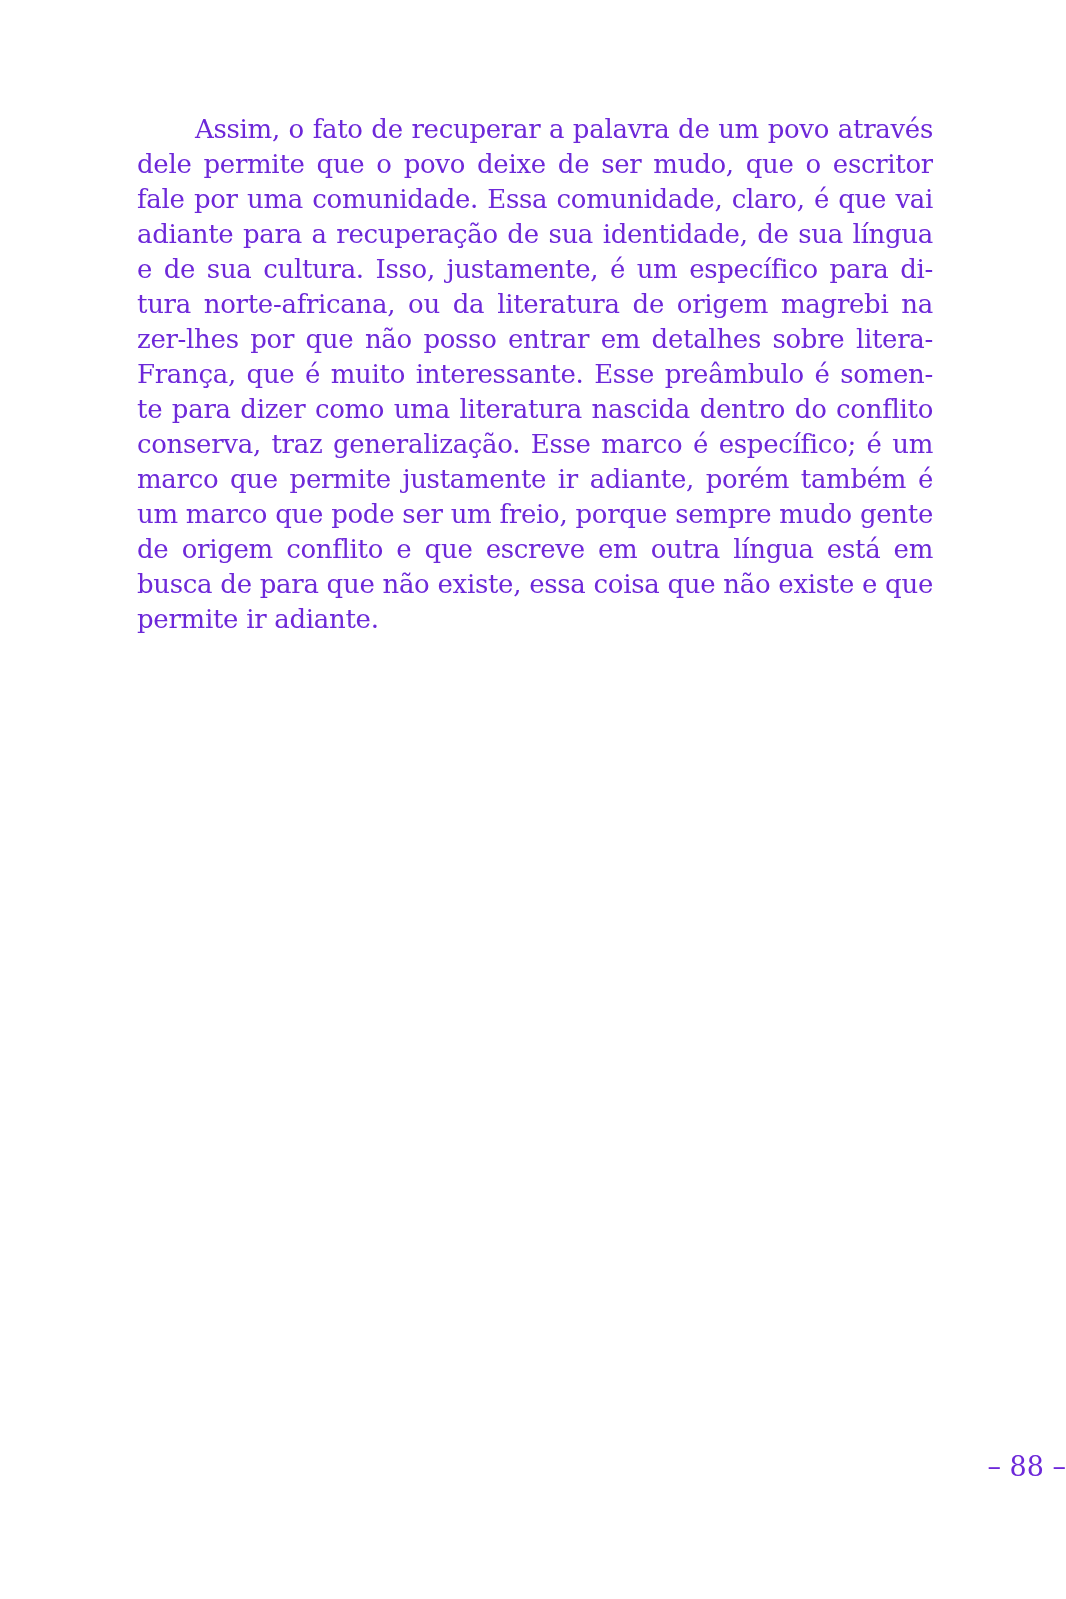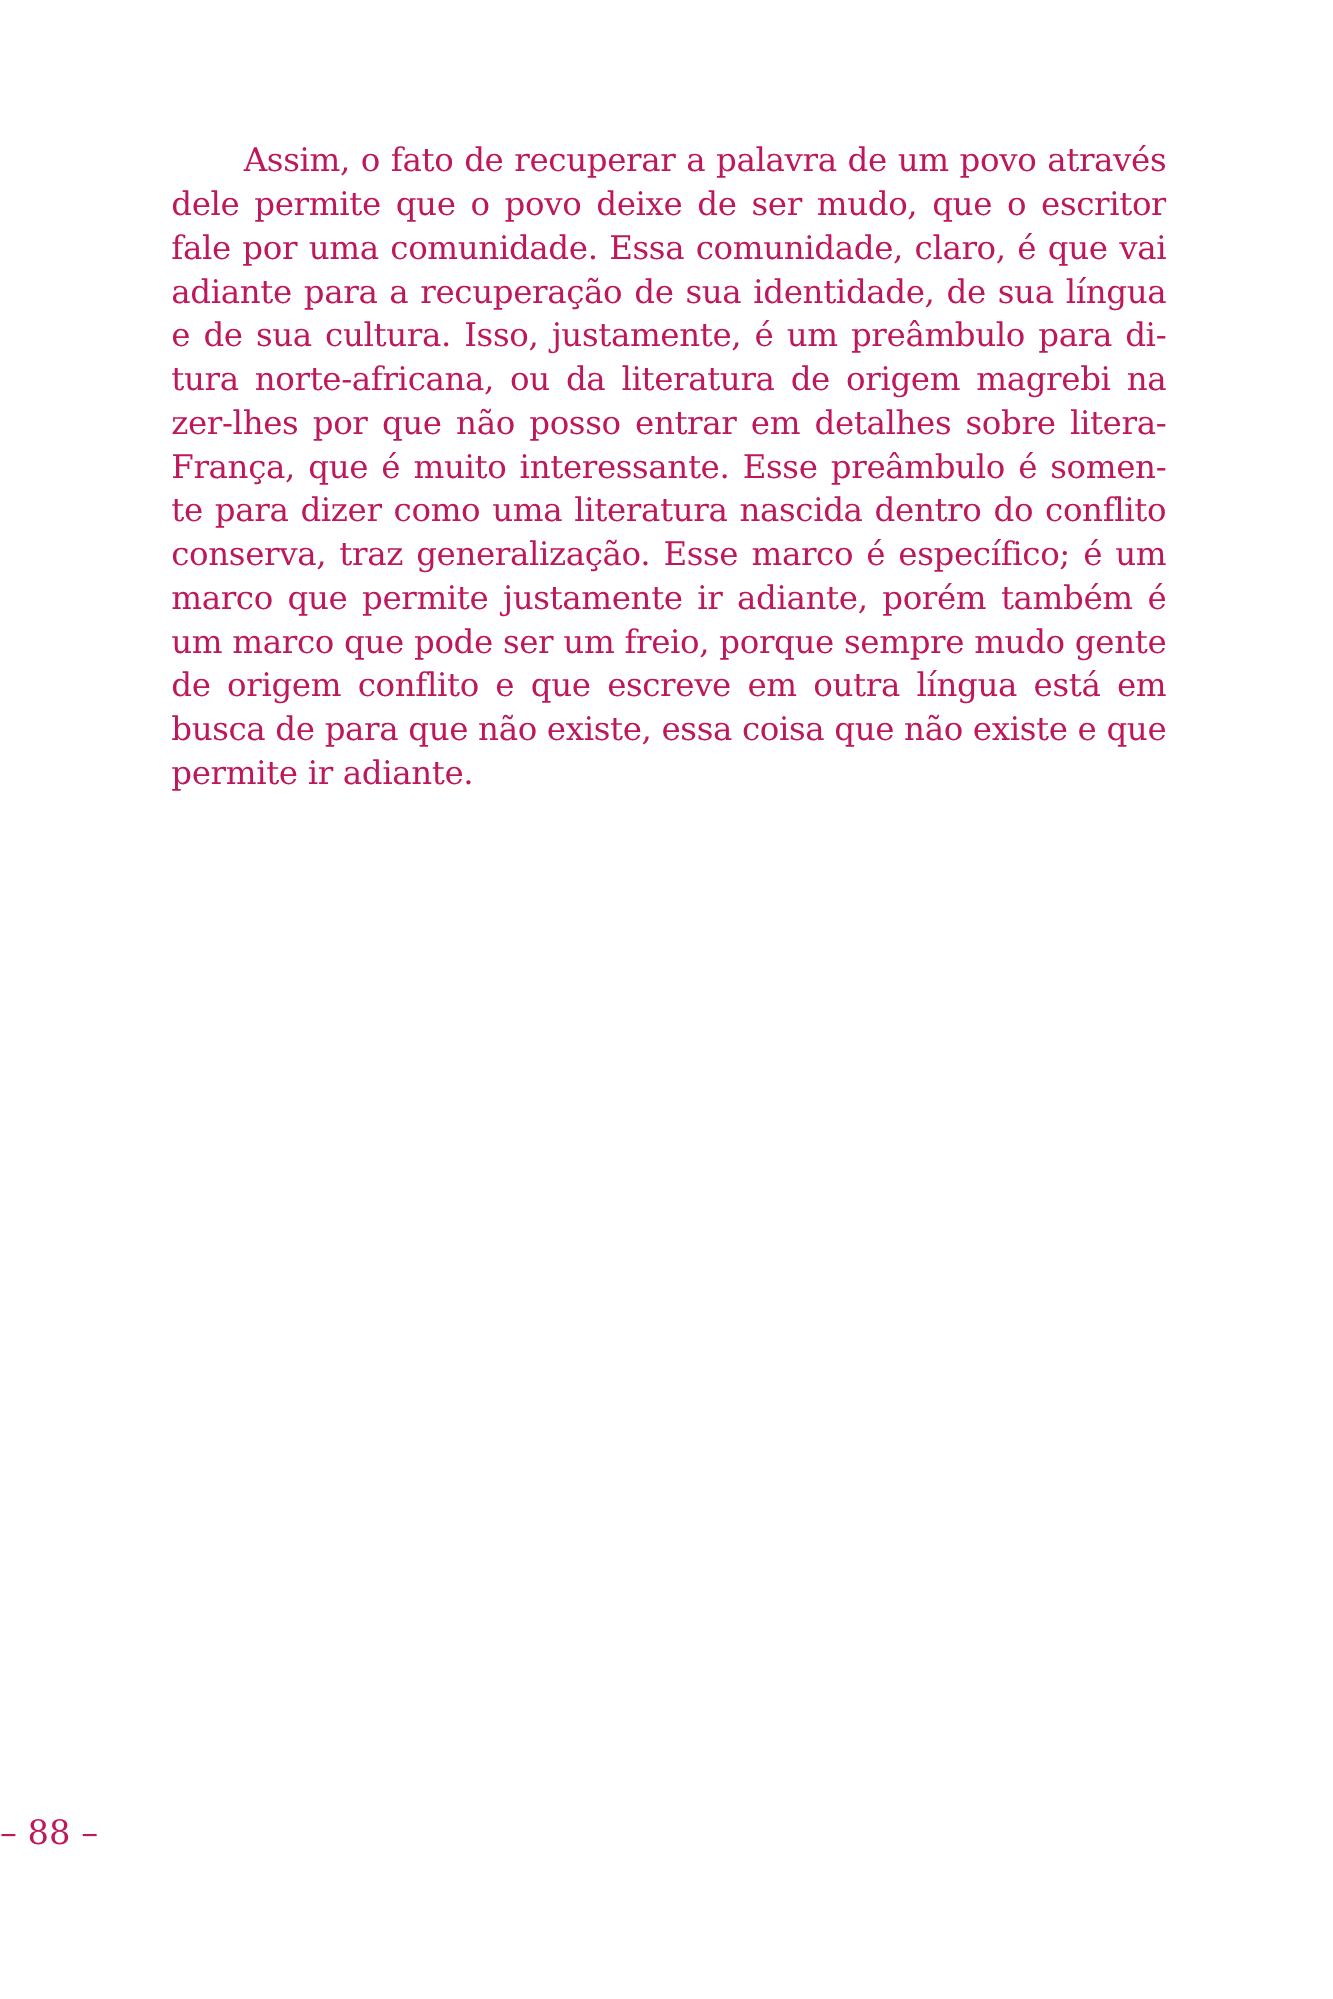--- a/index.html
+++ b/index.html
@@ -6,21 +6,21 @@
     margin: 0;
     padding: 0;
     background: #ffffff;
   }
   .page {
     position: relative;
     width: 1066px;
     height: 1599px;
     background: #ffffff;
     font-family: "DejaVu Serif", serif;
-    color: #be185d;
+    color: #6d28d9;
     overflow: hidden;
   }
   .text-block {
     position: absolute;
     left: 137px;
     top: 112px;
     width: 796px;
     font-size: 26px;
     line-height: 35px;
     letter-spacing: -0.3px;
@@ -36,36 +36,36 @@
   }
   .line.last {
     text-align: center;
     text-align-last: left;
   }
   .folio {
     position: absolute;
     top: 1448px;
     left: 0;
     width: 100%;
-    text-align: left;
+    text-align: right;
     font-size: 27px;
     line-height: 38px;
     letter-spacing: 0;
   }
 </style>
 </head>
 <body>
 
 <div class="page">
   <div class="text-block">
       <div class="line first">Assim, o fato de recuperar a palavra de um povo através</div>
       <div class="line">dele permite que o povo deixe de ser mudo, que o escritor</div>
       <div class="line">fale por uma comunidade. Essa comunidade, claro, é que vai</div>
       <div class="line">adiante para a recuperação de sua identidade, de sua língua</div>
-      <div class="line">e de sua cultura. Isso, justamente, é um preâmbulo para di-</div>
+      <div class="line">e de sua cultura. Isso, justamente, é um específico para di-</div>
       <div class="line">tura norte-africana, ou da literatura de origem magrebi na</div>
       <div class="line">zer-lhes por que não posso entrar em detalhes sobre litera-</div>
       <div class="line">França, que é muito interessante. Esse preâmbulo é somen-</div>
       <div class="line">te para dizer como uma literatura nascida dentro do conflito</div>
       <div class="line">conserva, traz generalização. Esse marco é específico; é um</div>
       <div class="line">marco que permite justamente ir adiante, porém também é</div>
       <div class="line">um marco que pode ser um freio, porque sempre mudo gente</div>
       <div class="line">de origem conflito e que escreve em outra língua está em</div>
       <div class="line">busca de para que não existe, essa coisa que não existe e que</div>
       <div class="line last">permite ir adiante.</div>

